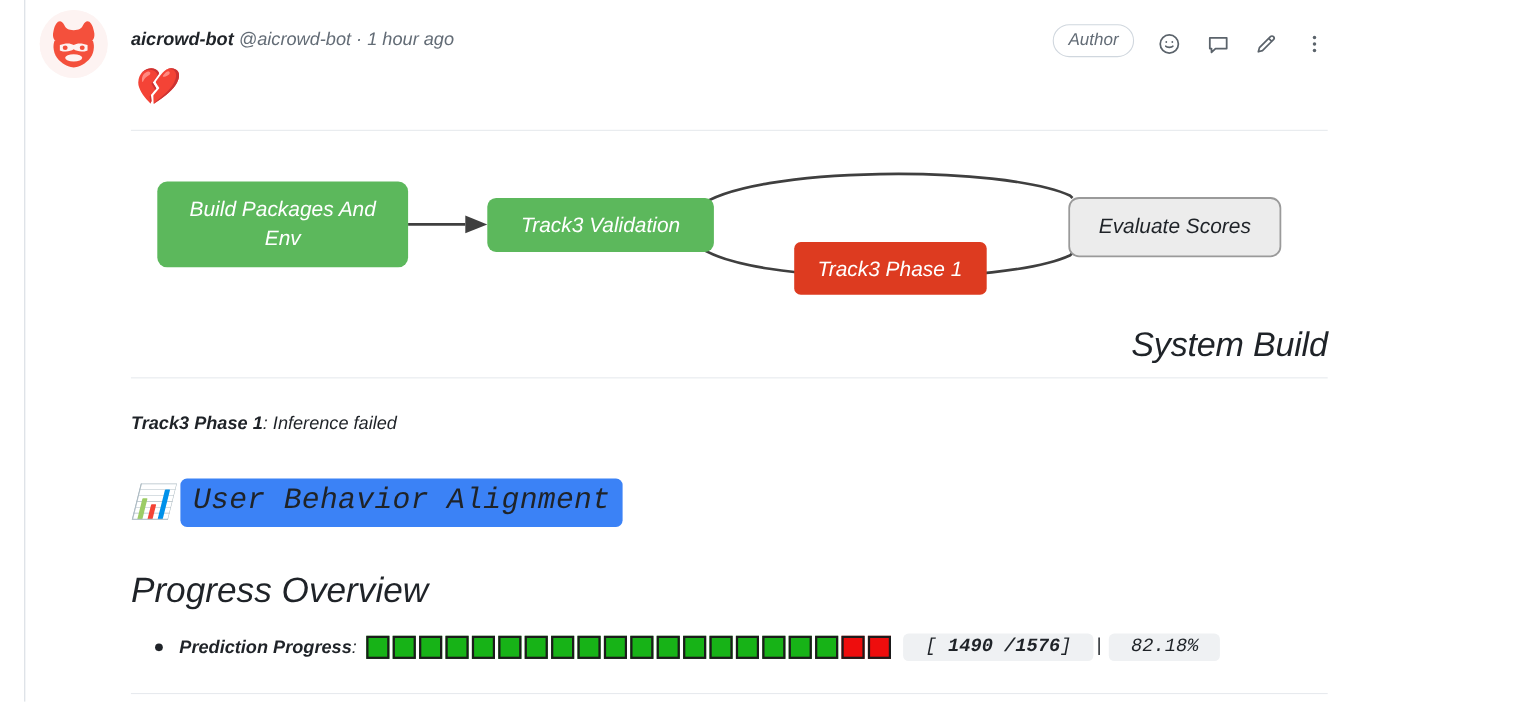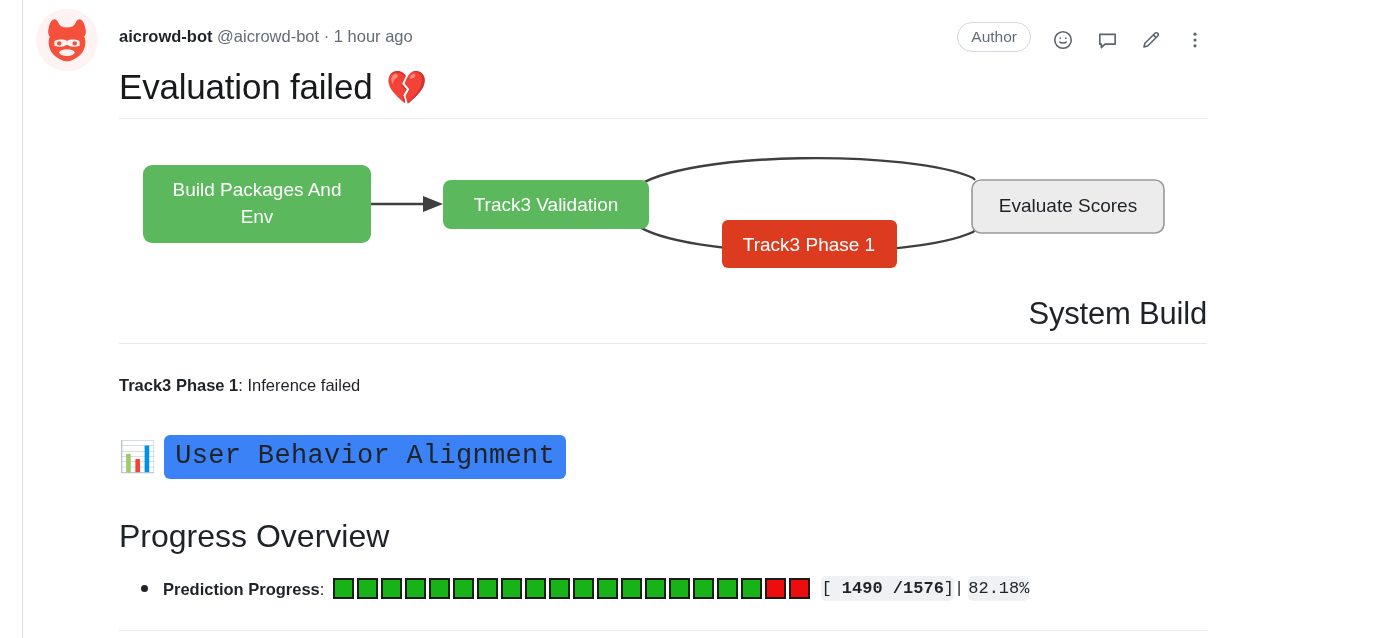--- a/index.html
+++ b/index.html
@@ -16,20 +16,21 @@
     position: relative;
   }
 
   
   #comment {
     position: absolute;
     left: 0; top: 0;
     width: 1219px;
     height: 638px;
     box-sizing: border-box;
+    font-style: italic;
   }
   .avatar-col {
     position: absolute;
     left: 36px;
     top: 9px;
     width: 62px;
     height: 62px;
   }
   .avatar {
     width: 62px;
@@ -251,21 +252,21 @@
     box-sizing: border-box;
     display: block;
   }
 
   .count-chunk, .pct-chunk {
     font-family: "Liberation Mono", monospace;
     font-size: 17px;
     line-height: 25px;
     background: #eff1f3;
     border-radius: 5px;
-    padding: 0 0;
+    padding: 0 20px;
     color: #1f2328;
     white-space: pre;
   }
   .count-chunk b { font-weight: 700; }
   .count-wrap {
     margin-left: 11px;
     display: flex;
     align-items: center;
     white-space: pre;
     font-family: "Liberation Mono", monospace;
@@ -341,21 +342,20 @@
       <span class="hicon">
         <svg width="20" height="20" viewBox="0 0 24 24" fill="currentColor">
           <circle cx="12" cy="5" r="1.9"></circle>
           <circle cx="12" cy="12" r="1.9"></circle>
           <circle cx="12" cy="19" r="1.9"></circle>
         </svg>
       </span>
     </div>
 
     <div class="title">
-      <span>Evaluation failed</span>
       <span class="emoji">💔</span>
     </div>
 
     <div class="rule" id="rule-top"></div>
 
     <div id="diagram">
       <svg width="1260" height="160" viewBox="0 0 1260 160">
 
         <g stroke="#3f3f3f" stroke-width="2.6" fill="none">
           <line x1="248" y1="76" x2="300" y2="76"></line>

